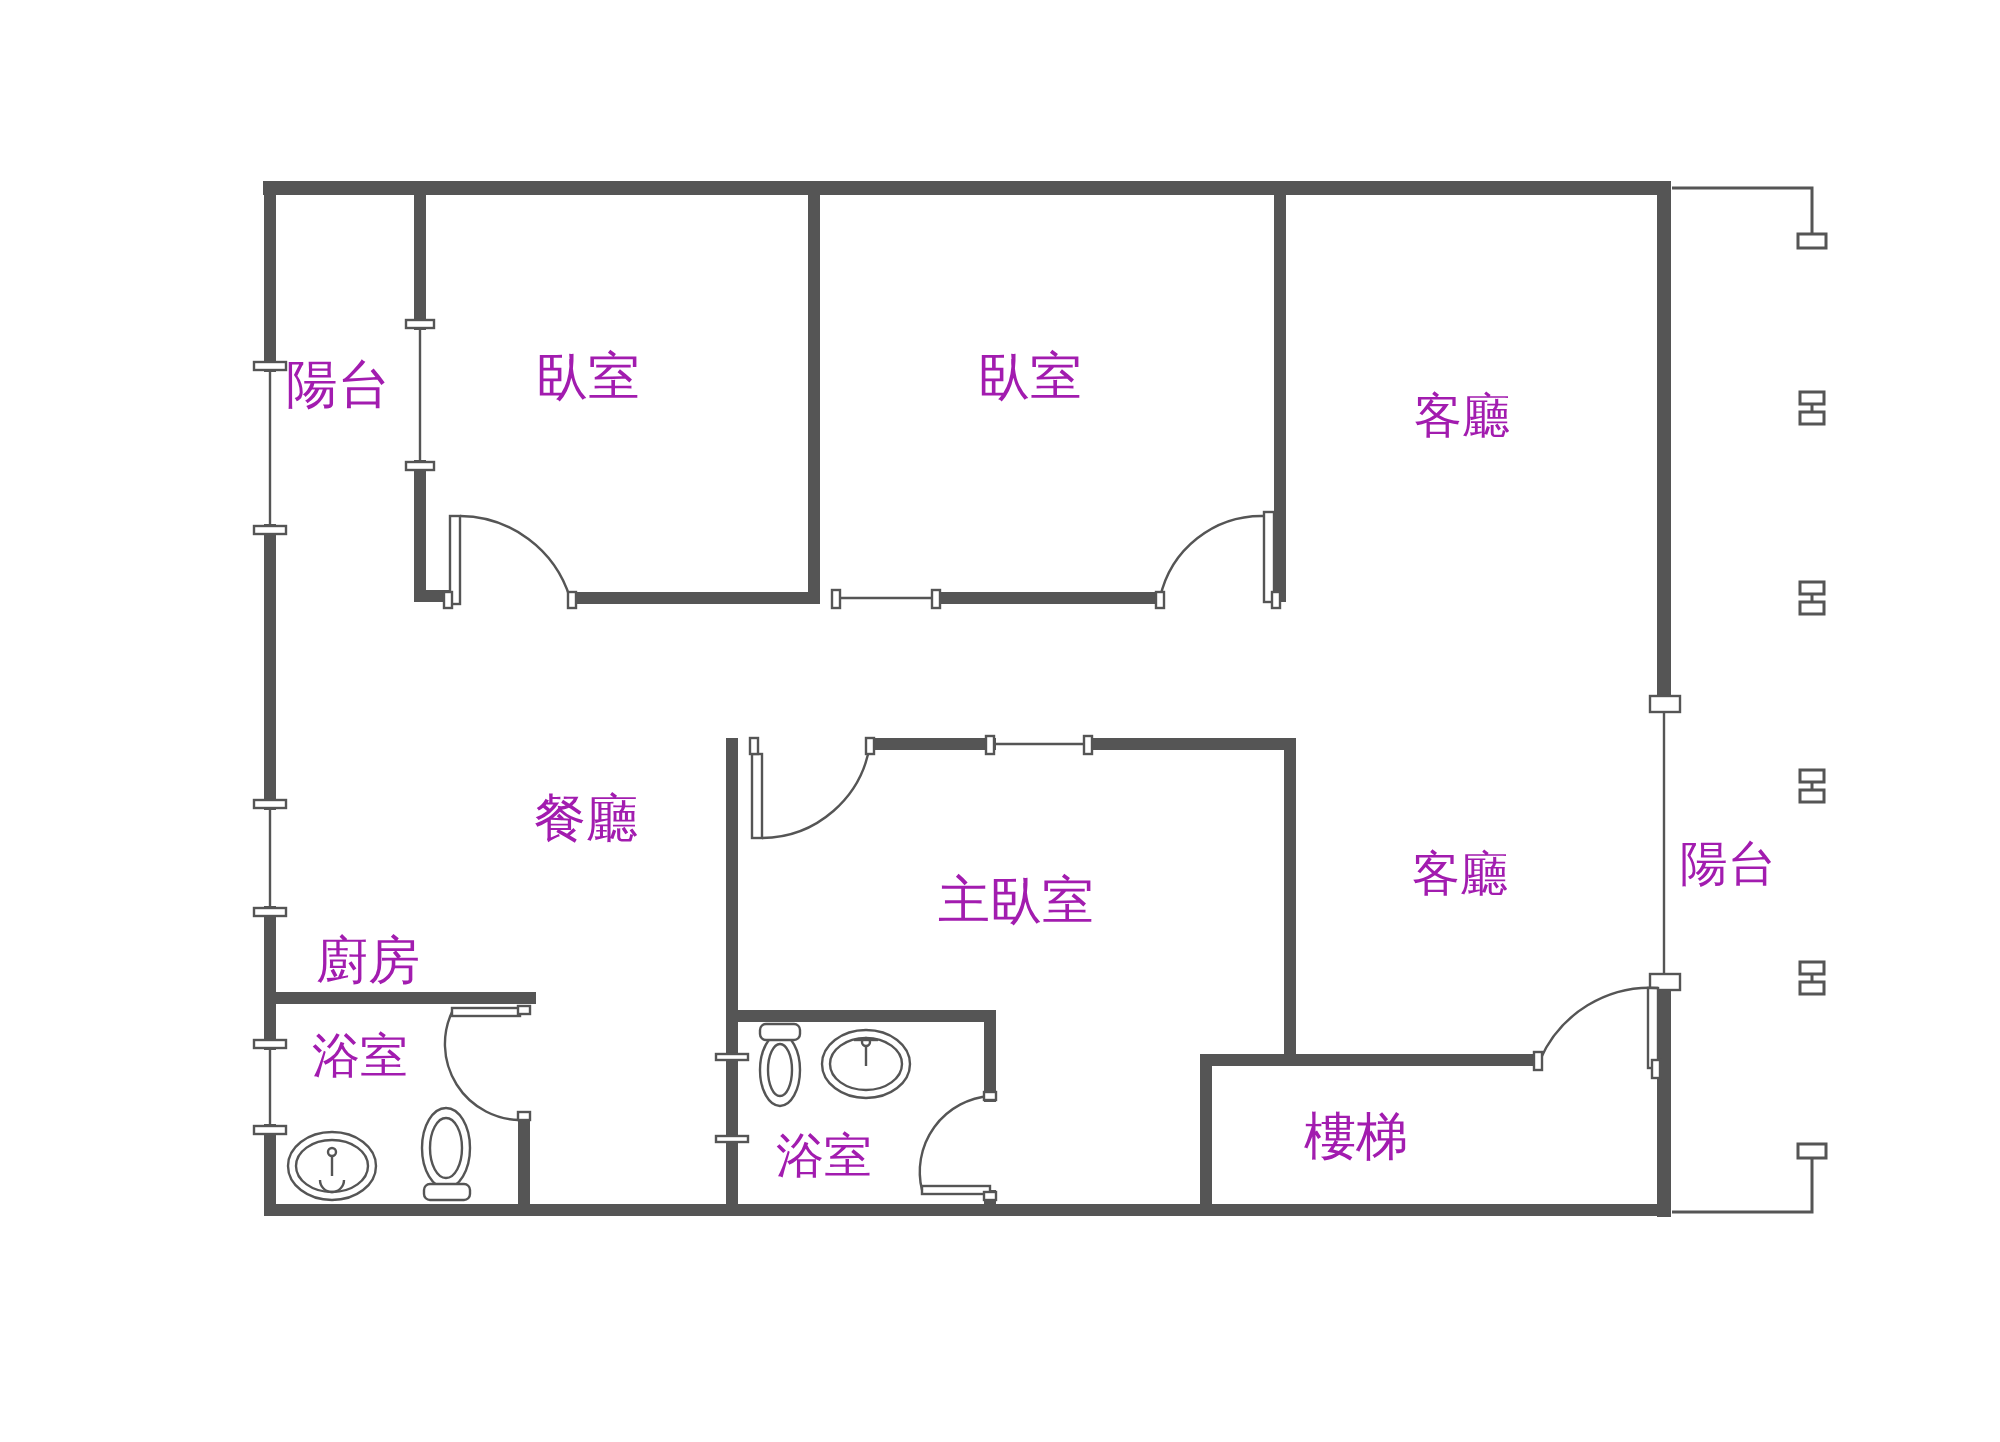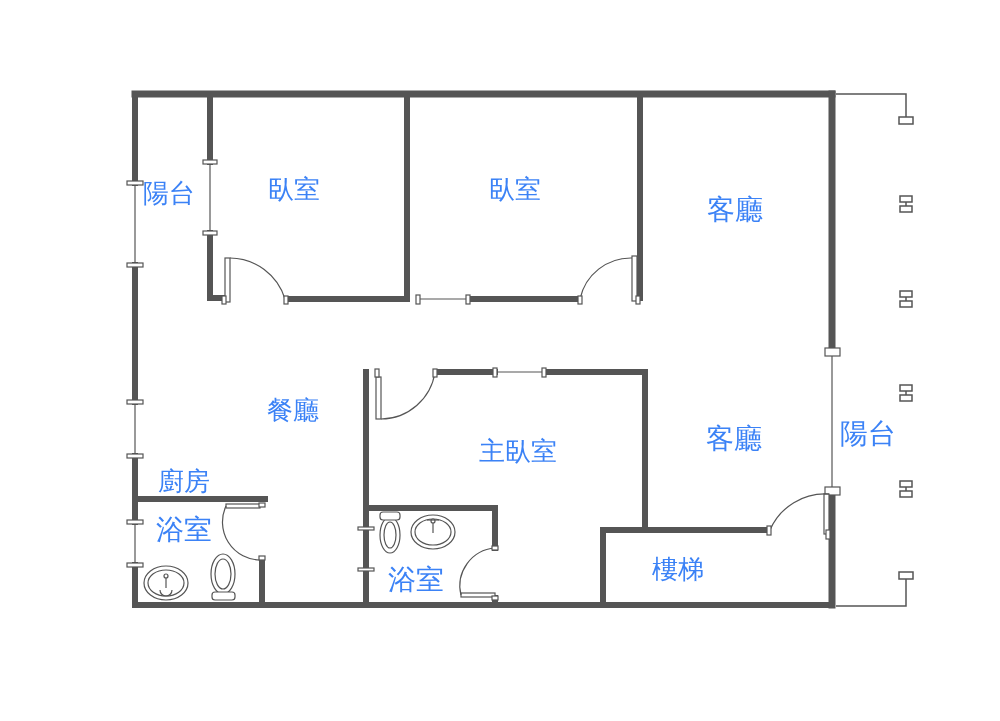--- a/index.html
+++ b/index.html
@@ -1,22 +1,22 @@
 <!DOCTYPE html>
 <html><head>
 <meta charset="utf-8">
 <style>
   html, body { margin: 0; padding: 0; background: #ffffff; }
   body { width: 1000px; height: 721px; position: relative; overflow: hidden;
          font-family: "DejaVu Sans", sans-serif; }
   #plan { position: absolute; left: 0; top: 0; width: 1000px; height: 721px; }
-  .label { position: absolute; color: #3b82f6; white-space: nowrap;
+  .label { position: absolute; color: #a21caf; white-space: nowrap;
            font-family: "DejaVu Sans", sans-serif; line-height: 1; }
   .md { font-size: 26px; }
-  .sm { font-size: 28px; }
+  .sm { font-size: 24px; }
 </style>
 </head>
 <body>
 
 <svg id="plan" viewBox="0 0 1000 721" xmlns="http://www.w3.org/2000/svg">
   <g stroke="#555" stroke-linecap="square" fill="none">
 
     <line x1="135" y1="94" x2="832" y2="94" stroke-width="7"></line>
 
     <line x1="135" y1="605" x2="832" y2="605" stroke-width="6"></line>
@@ -163,20 +163,20 @@
     <circle cx="433" cy="521" r="2"></circle>
     <line x1="433" y1="523" x2="433" y2="533"></line>
     <path d="M427 520 h12" fill="none"></path>
   </g>
 </svg>
 
 <div class="label md" style="left:143px;top:180px;">陽台</div>
 <div class="label md" style="left:268px;top:176px;">臥室</div>
 <div class="label md" style="left:489px;top:176px;">臥室</div>
 <div class="label sm" style="left:707px;top:196px;">客廳</div>
-<div class="label md" style="left:267px;top:397px;">餐廳</div>
+<div class="label md" style="left:267px;top:397px;font-family:Liberation Serif, serif;">餐廳</div>
 <div class="label md" style="left:158px;top:468px;">廚房</div>
-<div class="label md" style="left:479px;top:438px;">主臥室</div>
+<div class="label md" style="left:469px;top:438px;">主臥室</div>
 <div class="label sm" style="left:706px;top:425px;">客廳</div>
 <div class="label sm" style="left:840px;top:420px;">陽台</div>
 <div class="label sm" style="left:156px;top:516px;">浴室</div>
 <div class="label sm" style="left:388px;top:566px;">浴室</div>
 <div class="label md" style="left:652px;top:556px;">樓梯</div>
 
 </body></html>

